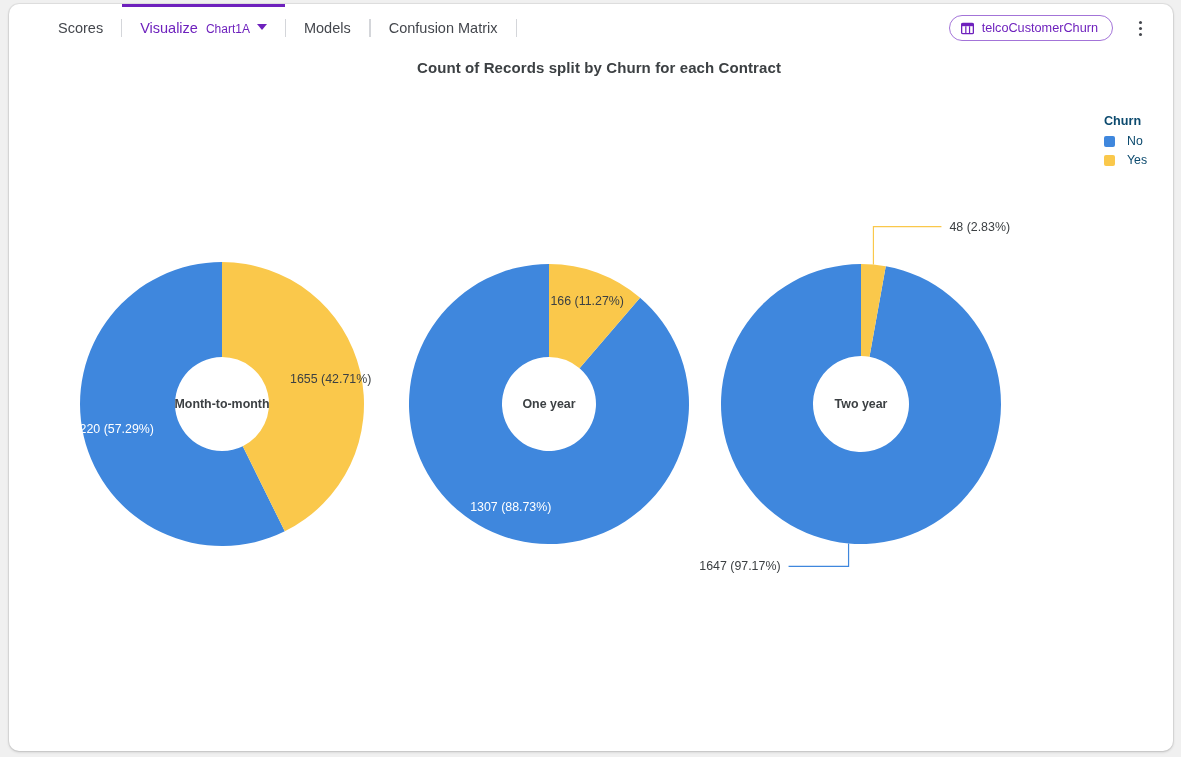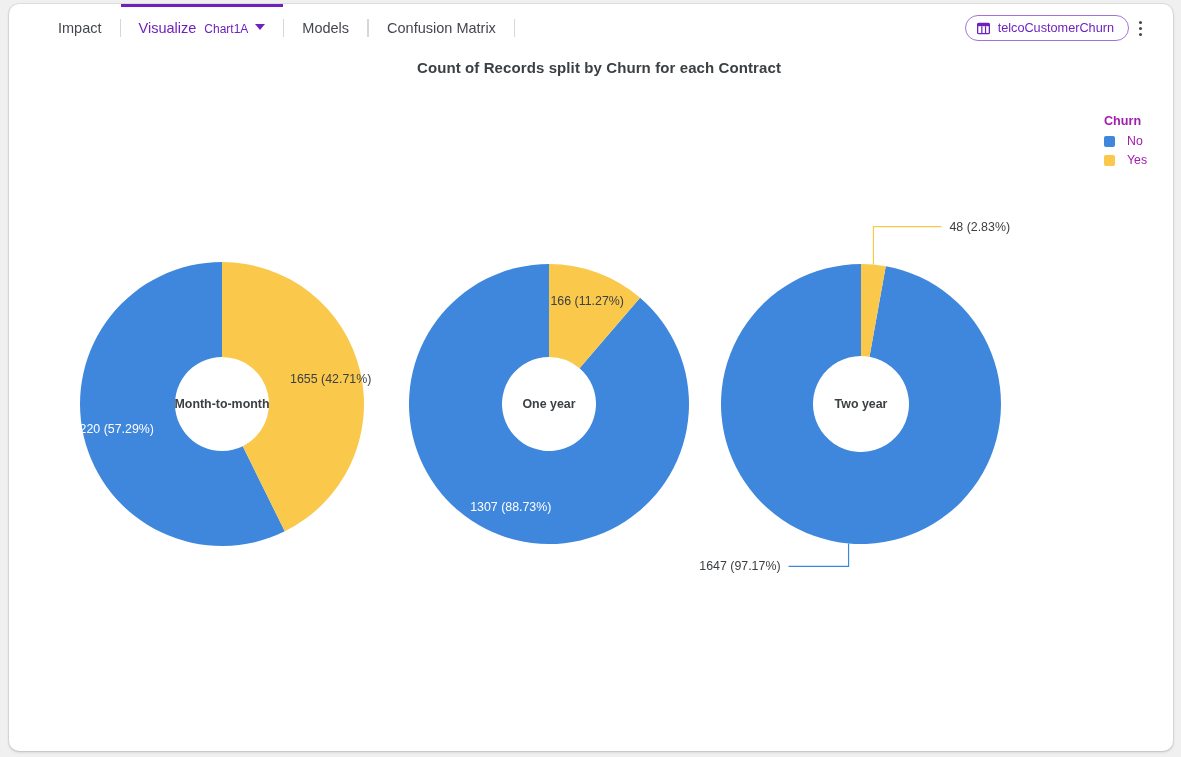--- a/index.html
+++ b/index.html
@@ -50,21 +50,21 @@
     width: 0; height: 0;
     border-left: 5px solid transparent;
     border-right: 5px solid transparent;
     border-top: 6px solid #6e21bd;
     position: relative; top: -1px;
   }
   .tab-sep { width: 1px; height: 18px; background: #d4d6da; }
 
   .tabs-right {
     margin-left: auto; display: flex; align-items: center;
-    padding-right: 22px; gap: 0;
+    padding-right: 22px; gap: 16px;
   }
   .dataset-pill {
     display: flex; align-items: center; gap: 8px;
     height: 26px; padding: 0 14px 0 11px;
     border: 1px solid #a374d8; border-radius: 14px;
     color: #6e21bd; font-size: 12.7px; cursor: pointer;
     background: #fff;
   }
   .kebab {
     width: 22px; height: 26px; display: flex; flex-direction: column;
@@ -73,21 +73,21 @@
   .kebab i { display: block; width: 3px; height: 3px; border-radius: 50%; background: #44474d; }
 
   
   #chart-title {
     position: absolute; left: 8px; top: 55px; width: 1164px;
     text-align: center; font-size: 15px; font-weight: bold; color: #3c4043;
     letter-spacing: 0.1px;
   }
   #legend {
     position: absolute; left: 1095px; top: 110px;
-    font-size: 12.3px; color: #a21caf;
+    font-size: 12.3px; color: #0c4a6e;
   }
   #legend .legend-title { font-weight: bold; margin-bottom: 6px; font-size: 12.6px; }
   #legend .legend-row { display: flex; align-items: center; gap: 12px; margin-bottom: 5px; }
   #legend .swatch { width: 11px; height: 11px; border-radius: 2px; }
 
   #plot { position: absolute; left: 0; top: 90px; width: 1164px; height: 560px; }
   svg { display: block; }
   .slice-label { font-family: "Liberation Sans", sans-serif; font-size: 12.4px; }
   .slice-label.inside-blue { fill: #ffffff; }
   .slice-label.inside-yellow { fill: #3c4043; }
@@ -99,21 +99,21 @@
 </style>
 </head>
 <body>
 
 <div id="app">
 
   <div id="tabbar">
     <div class="tabs-left">
 
       <div class="tab">
-        <span>Impact</span>
+        <span>Scores</span>
       </div>
       <div class="tab-sep"></div>
 
       <div class="tab active">
         <span class="tab-underline"></span>
         <span>Visualize</span>
         <span class="tab-sub">Chart1A</span>
         <span class="caret"></span>
       </div>
       <div class="tab-sep"></div>

